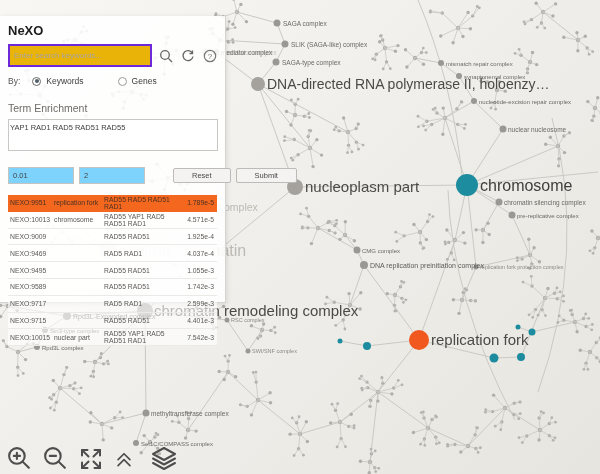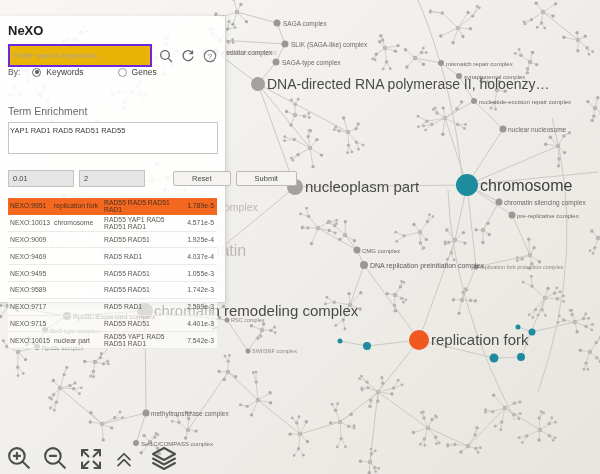--- a/index.html
+++ b/index.html
@@ -18,34 +18,34 @@
     padding:7px 8px 0 8px;
   }
   .panel-title{font-size:13px;font-weight:bold;color:#1d1d1d;margin-bottom:6px;}
   .search-row{display:flex;align-items:center;gap:7px;}
   .search-input{
     width:134px;height:15px;border:2px solid #6d28d9;background:#eab308;
     font-size:8px;color:#555;padding:2px 4px;outline:none;font-family:"Liberation Sans",sans-serif;
   }
   .search-input::placeholder{color:#a5a3a0;}
   .icon-btn{width:15px;height:15px;display:inline-flex;align-items:center;justify-content:center;cursor:pointer;}
-  .by-row{display:flex;align-items:center;font-size:8.5px;color:#555;}
+  .by-row{display:flex;align-items:center;margin-top:9px;font-size:8.5px;color:#555;}
   .by-label{margin-right:12px;}
   .radio-opt{display:flex;align-items:center;margin-right:34px;color:#3c3c3c;}
   .radio{width:9px;height:9px;border:1px solid #9a9a9a;border-radius:50%;background:#fff;
     margin-right:5px;position:relative;box-sizing:border-box;}
   .radio.checked{border-color:#6a6a6a;}
   .radio.checked::after{content:"";position:absolute;left:1.5px;top:1.5px;width:4px;height:4px;border-radius:50%;background:#4e5e66;}
-  .te-heading{margin-top:28px;font-size:10.5px;color:#6d6b68;}
+  .te-heading{margin-top:16px;font-size:10.5px;color:#6d6b68;}
   .te-textarea{
     margin-top:5px;width:206px;height:24px;border:1px solid #c9c7c4;background:rgba(255,255,255,0.8);
     font-size:7.5px;color:#3c3c3c;padding:3px 1px;resize:none;outline:none;font-family:"Liberation Sans",sans-serif;
   }
   .controls-row{display:flex;align-items:center;margin-top:12px;gap:5px;}
-  .num-input{width:56px;height:13px;border:1px solid #c6c4c1;background:#e5e5e5;font-size:7.5px;color:#444;
+  .num-input{width:56px;height:13px;border:1px solid #c6c4c1;background:#7dd3fc;font-size:7.5px;color:#444;
     padding:1px 4px;outline:none;font-family:"Liberation Sans",sans-serif;}
   .ctl-btn{font-size:7.5px;color:#4a4a4a;background:#f4f3f1;border:1px solid #bdbbb8;border-radius:2px;
     padding:2px 18px;cursor:pointer;font-family:"Liberation Sans",sans-serif;}
   
   .results{margin-top:11px;}
   .result-row{
     display:flex;align-items:center;height:15.8px;font-size:6.8px;color:#5a5855;
     background:rgba(255,255,255,0.62);border-bottom:1px solid #eceae6;cursor:pointer;
   }
   .result-row.selected{background:#f4671f;border-bottom:1px solid #f4671f;color:#4b3122;}

